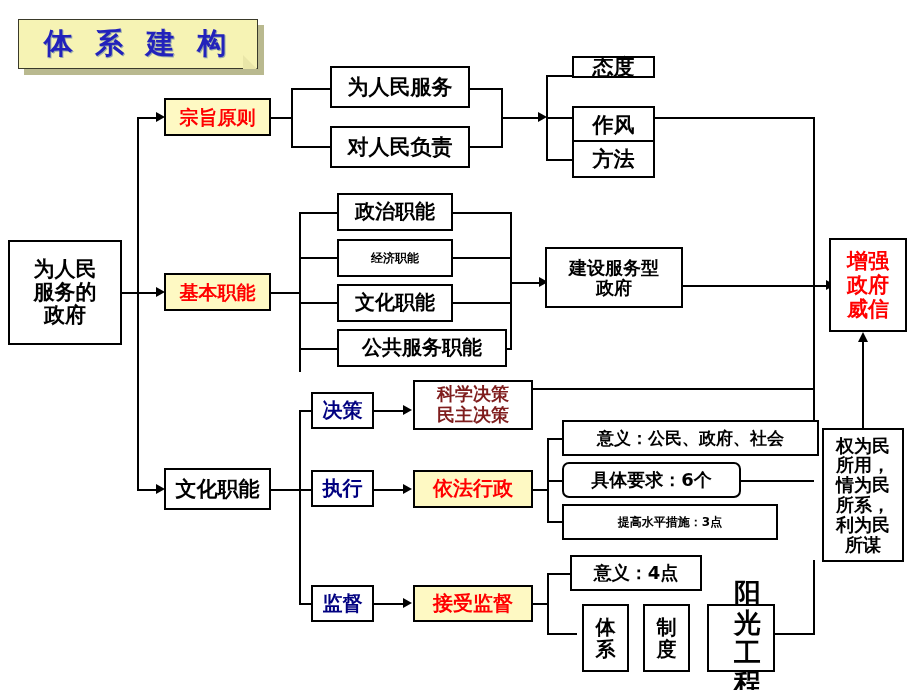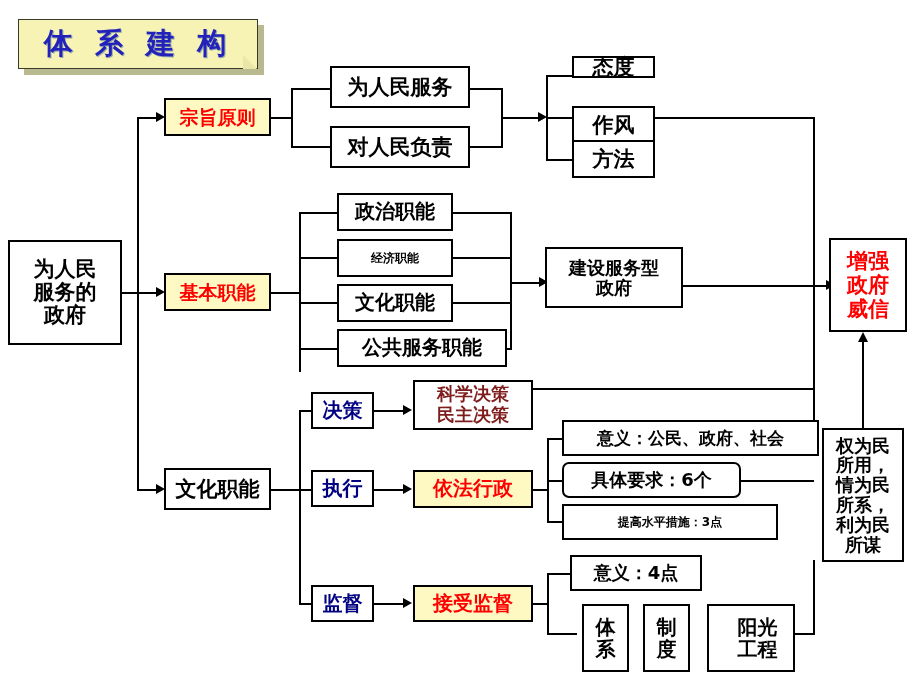--- a/index.html
+++ b/index.html
@@ -242,21 +242,21 @@
   <div class="box plain t-black" style="left:582px;top:604px;width:47px;height:68px;font-size:20px;line-height:1.12;">
     <span>体
 系</span>
   </div>
 
   <div class="box plain t-black" style="left:643px;top:604px;width:47px;height:68px;font-size:20px;line-height:1.12;">
     <span>制
 度</span>
   </div>
 
-  <div class="box plain t-black" style="left:707px;top:604px;width:88px;height:68px;font-size:20px;line-height:1.12;padding-left:13px;">
+  <div class="box plain t-black" style="left:707px;top:604px;width:68px;height:68px;font-size:27px;line-height:1.12;padding-left:13px;">
     <span>阳光
 工程</span>
   </div>
 
   <div class="box plain t-black" style="left:822px;top:428px;width:82px;height:134px;font-size:18px;line-height:1.1;">
     <span>权为民
 所用，
 情为民
 所系，
 利为民

